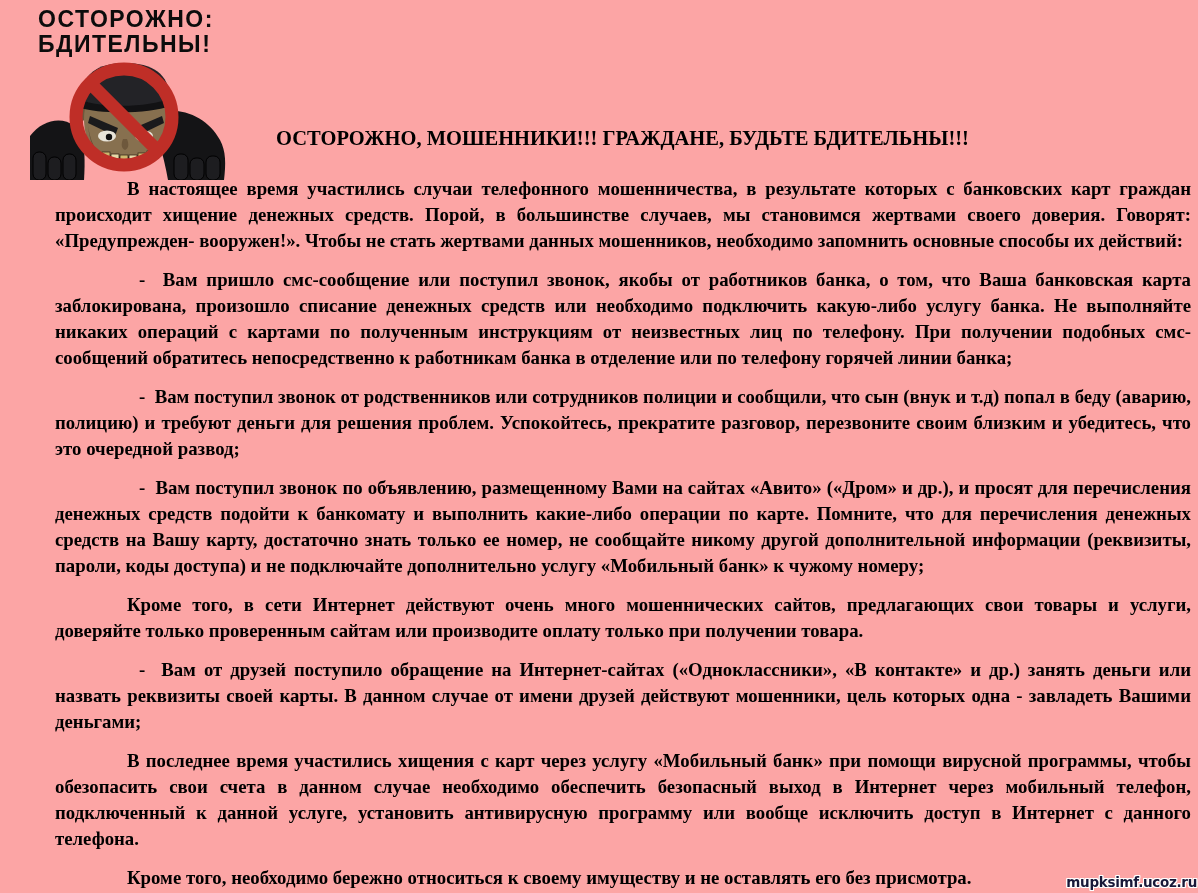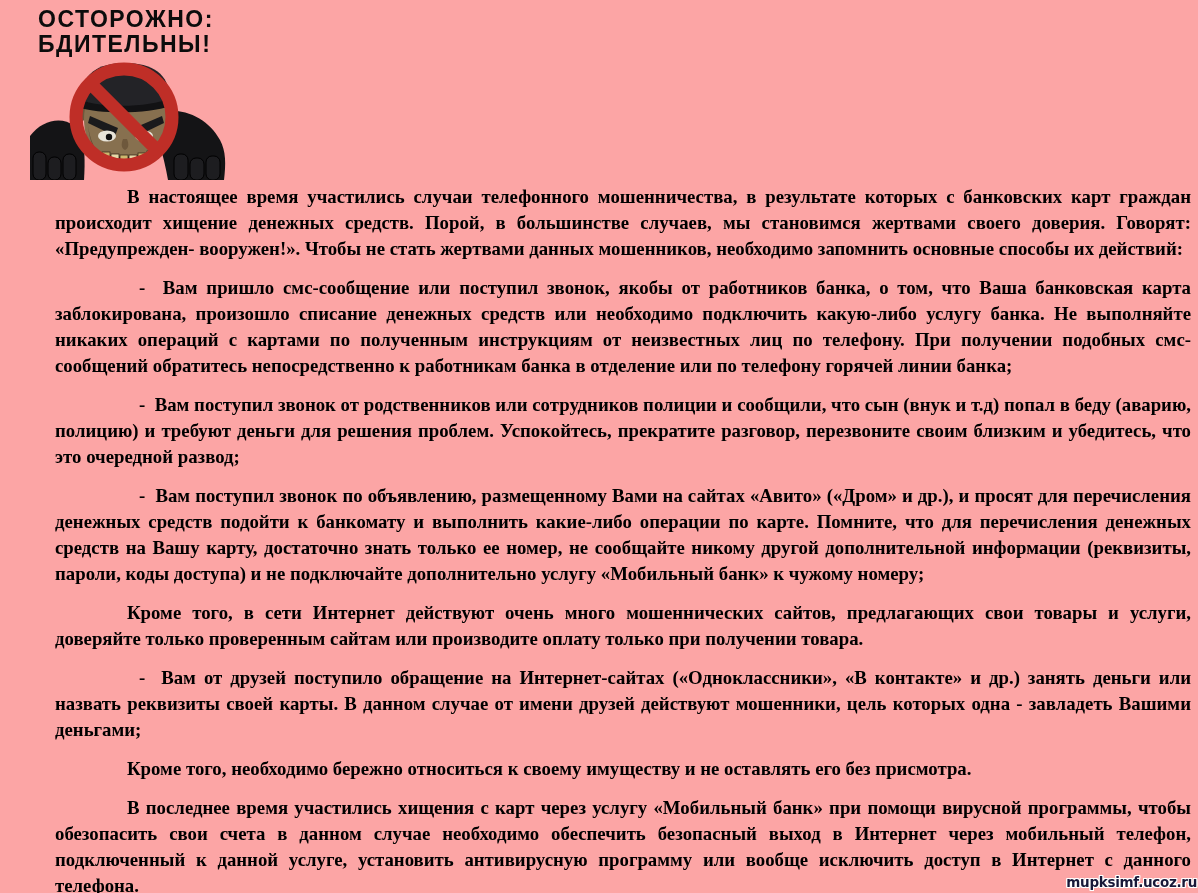--- a/index.html
+++ b/index.html
@@ -14,21 +14,21 @@
     white-space:nowrap;
   }
   .mascot { position:absolute; left:28px; top:56px; width:198px; height:124px; }
   .doc-title {
     position:absolute; left:55px; right:8px; top:126px; margin:0;
     text-align:center; font-size:20.5px; font-weight:bold; line-height:24px;
     font-family:"Liberation Serif", serif;
   }
   .doc-body { position:absolute; left:55px; right:7px; top:172px; }
   .para {
-    margin:12px 0 13px 0; font-size:18.8px; font-weight:bold; line-height:26px;
+    margin:4px 0 13px 0; font-size:18.8px; font-weight:bold; line-height:26px;
     text-align:justify; color:#000;
   }
   .para.intro, .para.plain { text-indent:72px; }
   .para.bullet { text-indent:84px; }
   .watermark {
     position:absolute; right:1px; bottom:3px;
     font-family:"DejaVu Sans", sans-serif; font-weight:bold; font-size:13.5px;
     letter-spacing:-0.3px; color:#181838;
     text-shadow:-1px -1px 0 #fff, 1px -1px 0 #fff, -1px 1px 0 #fff, 1px 1px 0 #fff,
                  0 -1px 0 #fff, 0 1px 0 #fff, -1px 0 0 #fff, 1px 0 0 #fff;
@@ -87,27 +87,28 @@
       <rect x="110" y="97" width="8" height="9" fill="#cdb86f" stroke="#3a2a1a" stroke-width="0.8"></rect>
       <rect x="119" y="95" width="7" height="8" fill="#e6d9a8" stroke="#3a2a1a" stroke-width="0.8"></rect>
     </g>
 
     <g>
       <circle cx="96" cy="61" r="48" fill="none" stroke="#bf2e27" stroke-width="13"></circle>
       <line x1="62" y1="27" x2="130" y2="95" stroke="#bf2e27" stroke-width="13"></line>
     </g>
   </svg>
 
+  <h1 class="doc-title">ОСТОРОЖНО, МОШЕННИКИ!!! ГРАЖДАНЕ, БУДЬТЕ БДИТЕЛЬНЫ!!!</h1>
 
   <div class="doc-body">
       <p class="para intro">В настоящее время участились случаи телефонного мошенничества, в результате которых с банковских карт граждан происходит хищение денежных средств. Порой, в большинстве случаев, мы становимся жертвами своего доверия. Говорят: «Предупрежден- вооружен!». Чтобы не стать жертвами данных мошенников, необходимо запомнить основные способы их действий:</p>
       <p class="para bullet">- &nbsp;Вам пришло смс-сообщение или поступил звонок, якобы от работников банка, о том, что Ваша банковская карта заблокирована, произошло списание денежных средств или необходимо подключить какую-либо услугу банка. Не выполняйте никаких операций с картами по полученным инструкциям от неизвестных лиц по телефону. При получении подобных смс-сообщений обратитесь непосредственно к работникам банка в отделение или по телефону горячей линии банка;</p>
       <p class="para bullet">- &nbsp;Вам поступил звонок от родственников или сотрудников полиции и сообщили, что сын (внук и т.д) попал в беду (аварию, полицию) и требуют деньги для решения проблем. Успокойтесь, прекратите разговор, перезвоните своим близким и убедитесь, что это очередной развод;</p>
       <p class="para bullet">- &nbsp;Вам поступил звонок по объявлению, размещенному Вами на сайтах «Авито» («Дром» и др.), и просят для перечисления денежных средств подойти к банкомату и выполнить какие-либо операции по карте. Помните, что для перечисления денежных средств на Вашу карту, достаточно знать только ее номер, не сообщайте никому другой дополнительной информации (реквизиты, пароли, коды доступа) и не подключайте дополнительно услугу «Мобильный банк» к чужому номеру;</p>
       <p class="para plain">Кроме того, в сети Интернет действуют очень много мошеннических сайтов, предлагающих свои товары и услуги, доверяйте только проверенным сайтам или производите оплату только при получении товара.</p>
       <p class="para bullet">- &nbsp;Вам от друзей поступило обращение на Интернет-сайтах («Одноклассники», «В контакте» и др.) занять деньги или назвать реквизиты своей карты. В данном случае от имени друзей действуют мошенники, цель которых одна - завладеть Вашими деньгами;</p>
+      <p class="para plain">В последнее время участились хищения с карт через услугу «Мобильный банк» при помощи вирусной программы, чтобы обезопасить свои счета в данном случае необходимо обеспечить безопасный выход в Интернет через мобильный телефон, подключенный к данной услуге, установить антивирусную программу или вообще исключить доступ в Интернет с данного телефона.</p>
       <p class="para plain">Кроме того, необходимо бережно относиться к своему имуществу и не оставлять его без присмотра.</p>
-      <p class="para plain">В последнее время участились хищения с карт через услугу «Мобильный банк» при помощи вирусной программы, чтобы обезопасить свои счета в данном случае необходимо обеспечить безопасный выход в Интернет через мобильный телефон, подключенный к данной услуге, установить антивирусную программу или вообще исключить доступ в Интернет с данного телефона.</p>
     </div>
 
   <div class="watermark">mupksimf.ucoz.ru</div>
 
 </div>
 
 </body></html>

